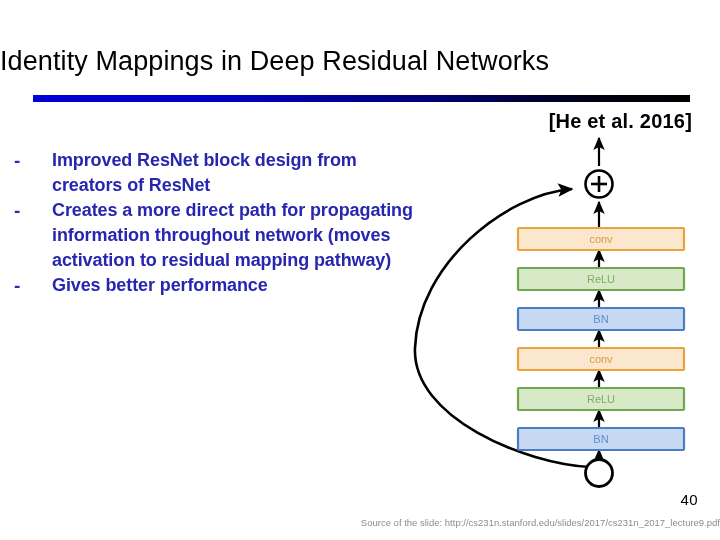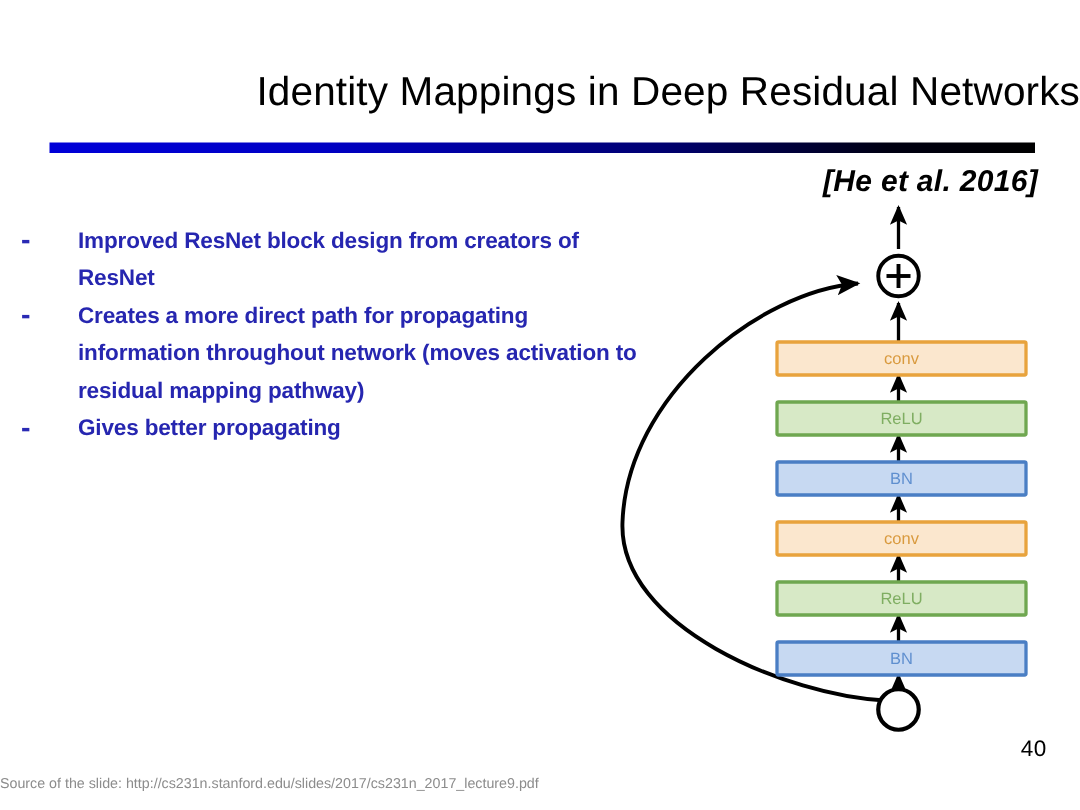--- a/index.html
+++ b/index.html
@@ -15,21 +15,21 @@
     font-family: "Liberation Sans", sans-serif;
     -webkit-font-smoothing: antialiased;
   }
 
   
   .slide-title {
     position: absolute;
     left: 0;
     top: 44px;
     width: 720px;
-    text-align: right;
+    text-align: left;
     font-size: 27px;
     line-height: 34px;
     color: #000000;
     font-weight: 400;
     letter-spacing: 0.1px;
     white-space: nowrap;
   }
 
   
   .title-rule {
@@ -41,21 +41,20 @@
     background: linear-gradient(to right, #0000d8 0%, #0000c4 28%, #000071 62%, #000012 85%, #000000 100%);
   }
 
   
   .citation {
     position: absolute;
     right: 28px;
     top: 110px;
     font-size: 20px;
     font-weight: bold;
-    font-style: italic;
     color: #000000;
     letter-spacing: 0.2px;
     white-space: nowrap;
   }
 
   
   .bullets {
     position: absolute;
     left: 14px;
     top: 148px;
@@ -69,21 +68,21 @@
   .bullet-dash {
     width: 38px;
     flex: 0 0 38px;
     font-size: 19px;
     line-height: 25px;
     color: #2a2ab4;
     font-weight: bold;
   }
   .bullet-text {
     flex: 1 1 auto;
-    font-size: 15px;
+    font-size: 18px;
     line-height: 25px;
     color: #2626b0;
     font-weight: bold;
     letter-spacing: -0.1px;
   }
 
   
   .diagram {
     position: absolute;
     left: 406px;
@@ -112,21 +111,21 @@
     color: #000000;
     letter-spacing: 0.4px;
   }
 
   
   .footer-source {
     position: absolute;
     left: 0;
     top: 517px;
     width: 720px;
-    text-align: left;
+    text-align: right;
     font-size: 9.5px;
     color: #8c8c8c;
     letter-spacing: 0px;
     white-space: nowrap;
   }
 </style>
 </head>
 <body>
 
 <div class="slide-title">Identity Mappings in Deep Residual Networks</div>
@@ -142,21 +141,21 @@
     <div class="bullet-text">Improved ResNet block design from creators of ResNet</div>
   </div>
 
   <div class="bullet-row">
     <div class="bullet-dash">-</div>
     <div class="bullet-text">Creates a more direct path for propagating information throughout network (moves activation to residual mapping pathway)</div>
   </div>
 
   <div class="bullet-row">
     <div class="bullet-dash">-</div>
-    <div class="bullet-text">Gives better propagating</div>
+    <div class="bullet-text">Gives better performance</div>
   </div>
 
 </div>
 
 <div class="diagram">
   <svg width="300" height="370" viewBox="0 0 300 370" xmlns="http://www.w3.org/2000/svg">
 
     <defs>
       <marker id="arrowhead" markerWidth="7" markerHeight="7" refX="5.4" refY="3" orient="auto" markerUnits="strokeWidth">
         <path d="M0,0.4 L6,3 L0,5.6 L1.3,3 Z" fill="#000000"></path>

